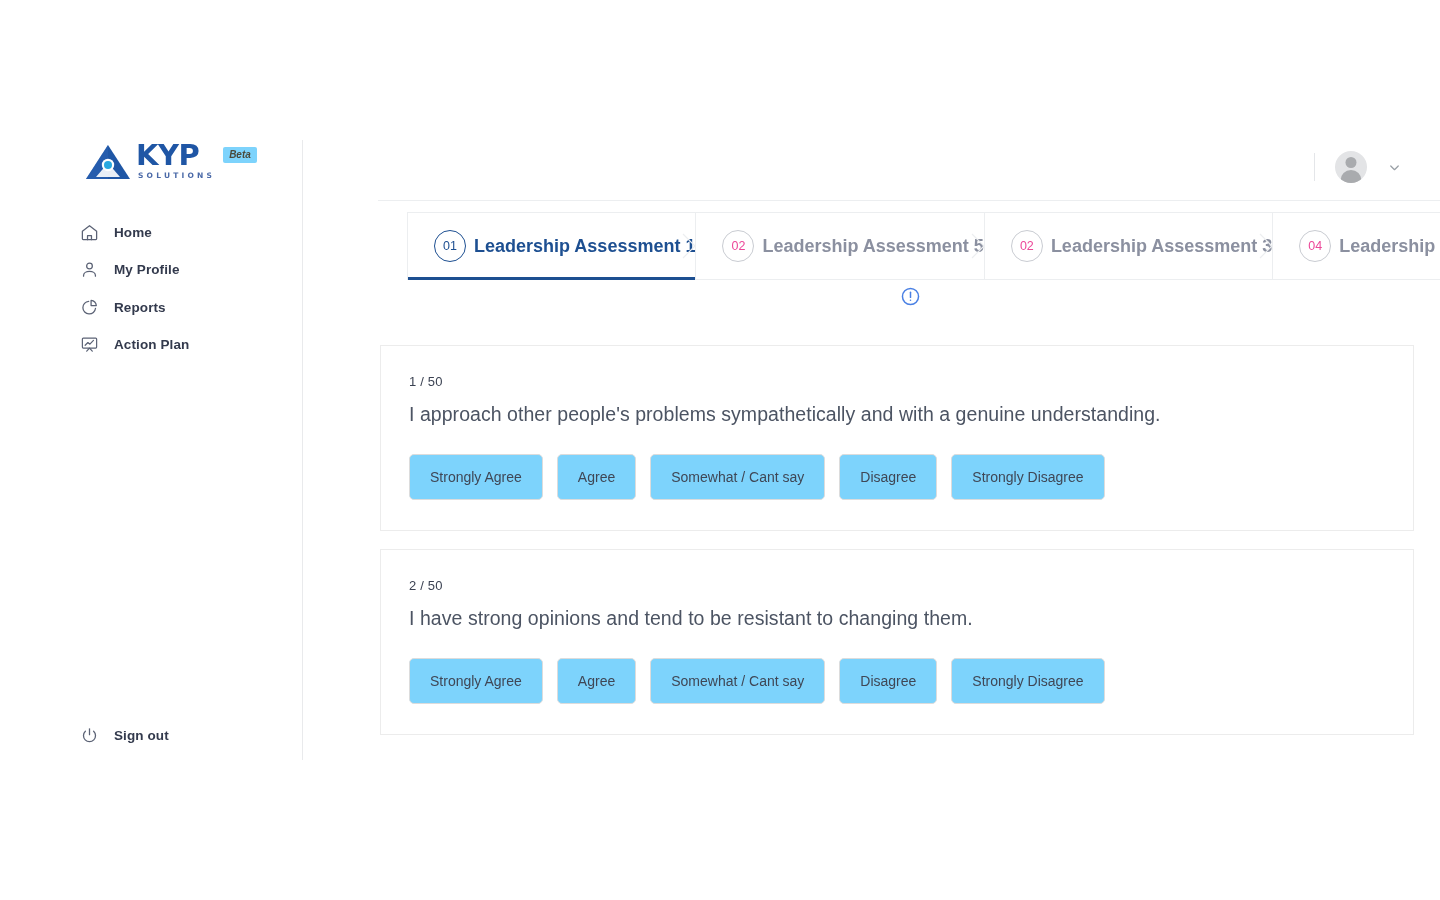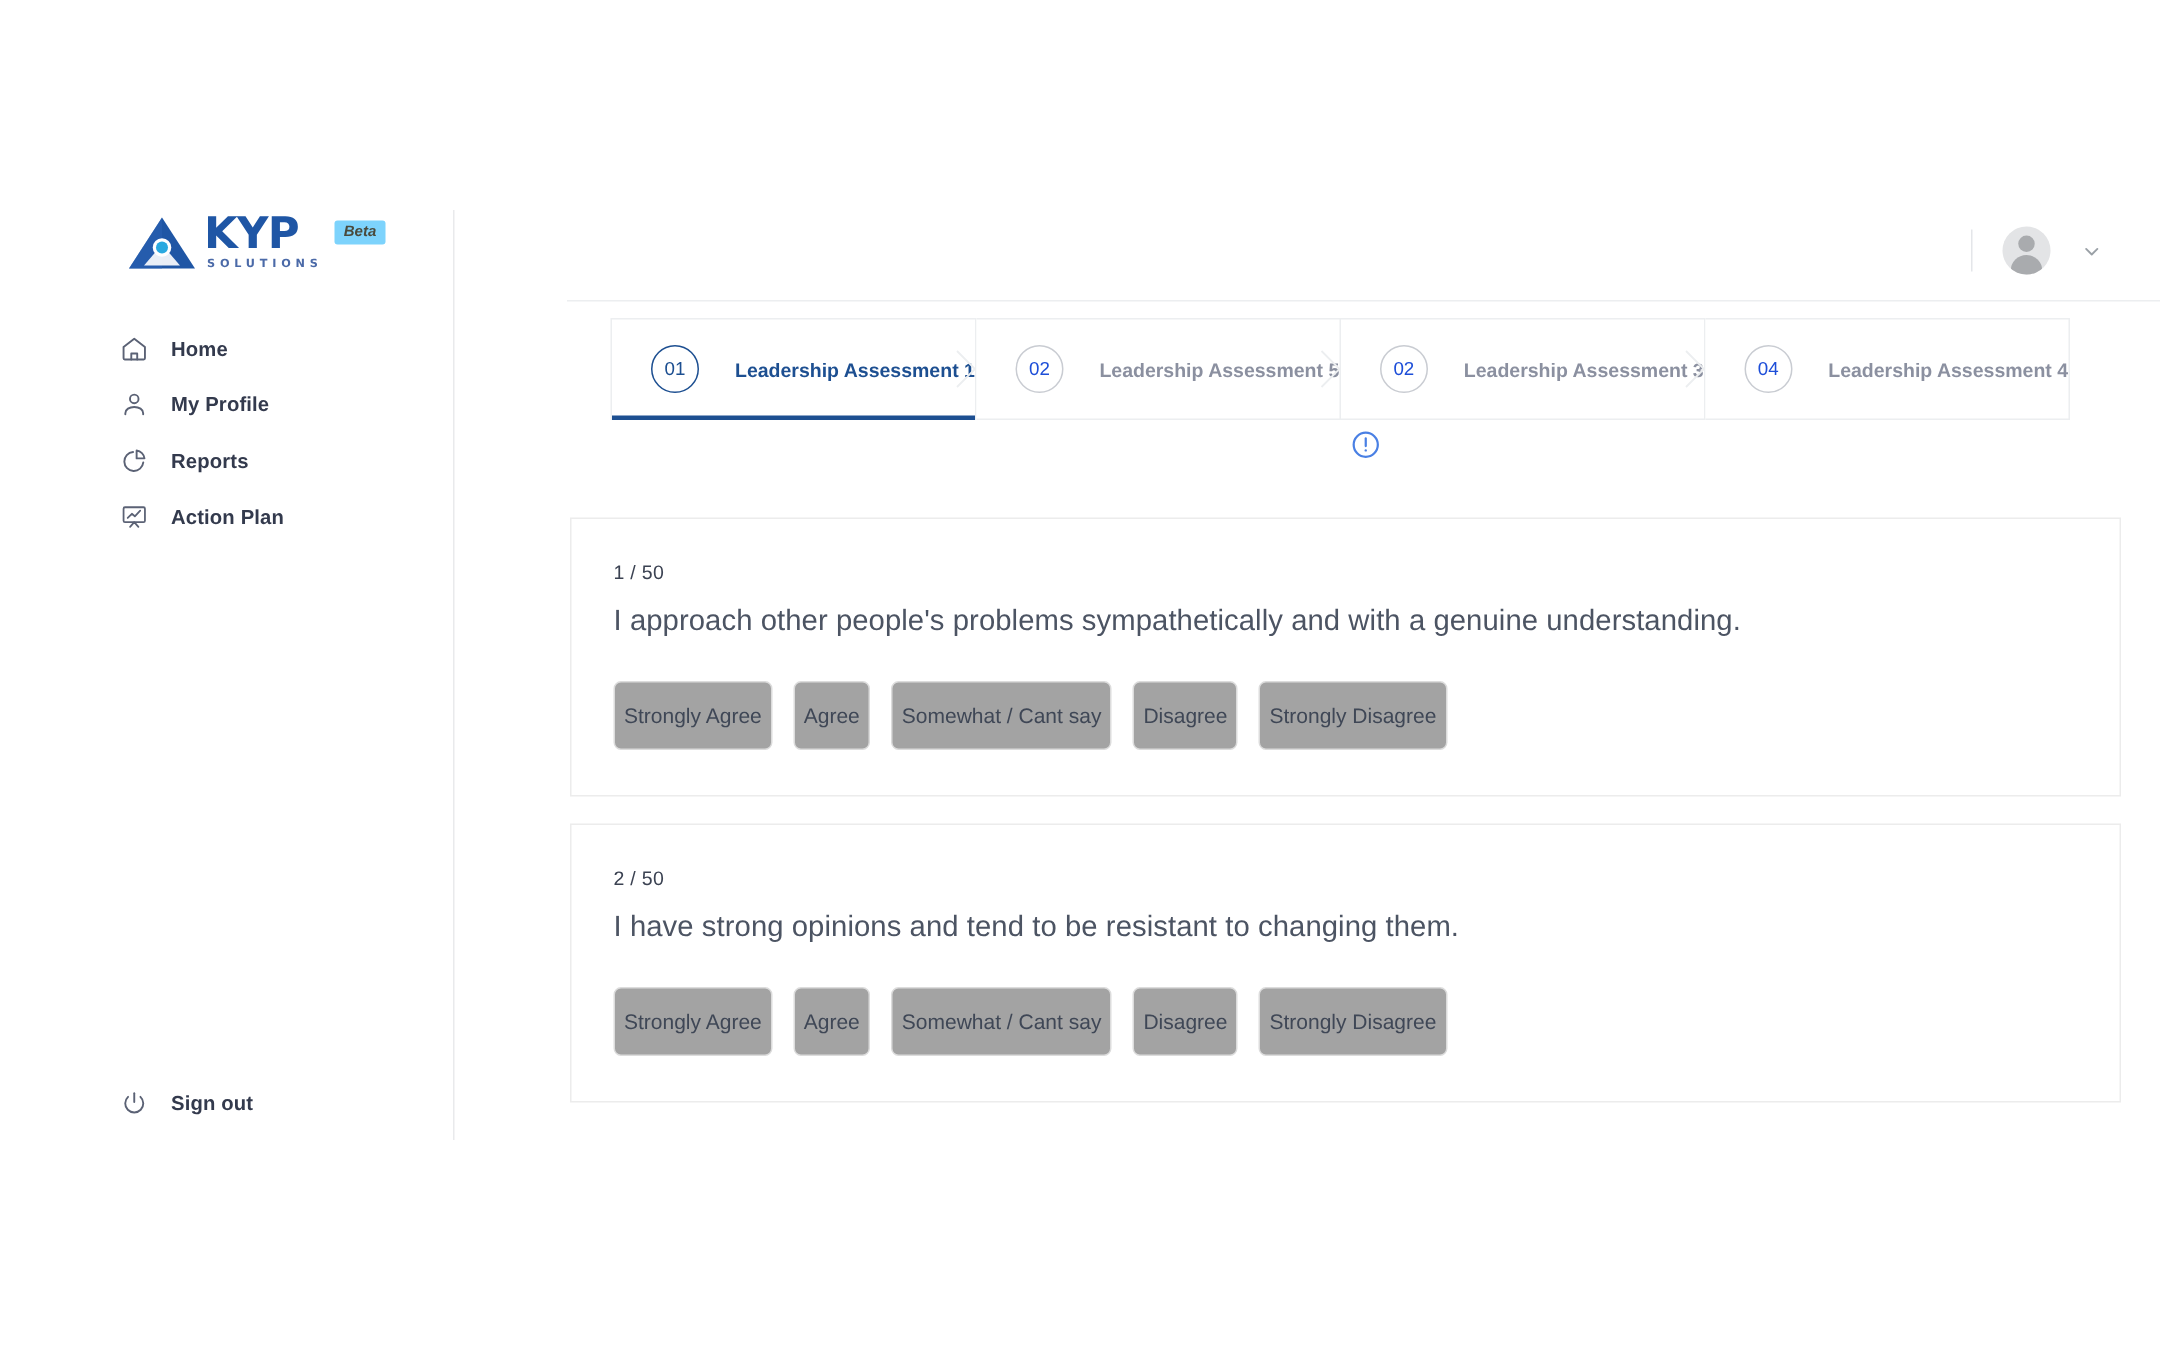--- a/index.html
+++ b/index.html
@@ -114,25 +114,25 @@
     border-top: 1px solid #eceef0;
     border-bottom: 1px solid #eceef0;
     border-right: 1px solid #eceef0;
     cursor: pointer;
   }
   .tab:first-child { border-left: 1px solid #eceef0; }
   .tab-num {
     width: 32px; height: 32px; border-radius: 50%;
     border: 1.5px solid #c9ccd2;
     display: flex; align-items: center; justify-content: center;
-    font-size: 12.5px; color: #1d4ed8; flex: none;
+    font-size: 12.5px; color: #ec4899; flex: none;
     background: #fff;
   }
   .tab-label {
-    margin-left: 24px; font-size: 13px; font-weight: 600;
+    margin-left: 8px; font-size: 18px; font-weight: 600;
     color: #8b90a0; white-space: nowrap;
   }
   .tab.active .tab-num { border-color: #1d4f91; color: #1d4f91; }
   .tab.active .tab-label { color: #1d4f91; }
   .tab.active::after {
     content: ""; position: absolute; left: 0; right: 0; bottom: -1px;
     height: 3px; background: #1d4f91;
   }
   .tab-chev {
     position: absolute; right: -13px; top: 50%;
@@ -165,24 +165,24 @@
   .q-text {
     margin-top: 14px;
     font-size: 19.5px; font-weight: 400; color: #4c5463;
     letter-spacing: 0.05px;
   }
   .options { display: flex; margin-top: 28px; }
   .option {
     border: 1px solid #dcdcdc;
     border-radius: 5px;
     height: 46px;
-    padding: 0 6px;
+    padding: 0 20px;
     display: flex; align-items: center; justify-content: center;
     font-size: 14px; color: #3f4756;
-    background: #a3a3a3;
+    background: #7dd3fc;
     margin-right: 14px;
     cursor: pointer;
     white-space: nowrap;
   }
   .option:last-child { margin-right: 0; }
 </style>
 </head>
 <body>
 
 <div class="app">

